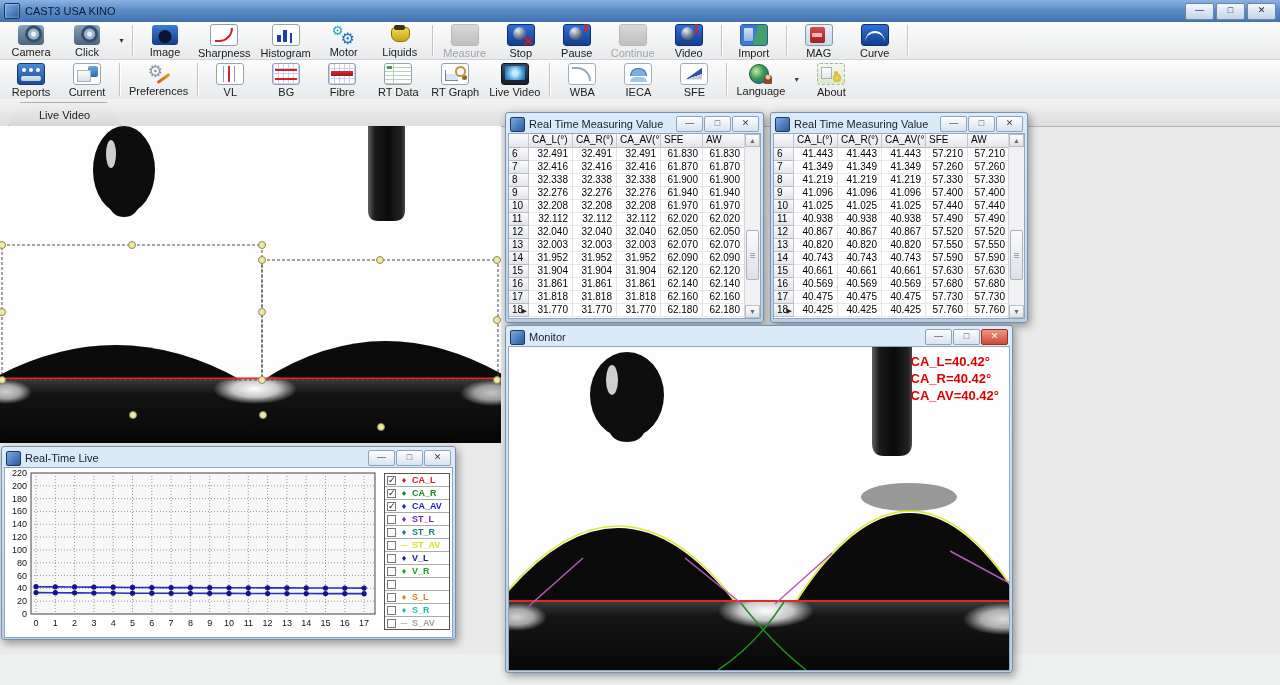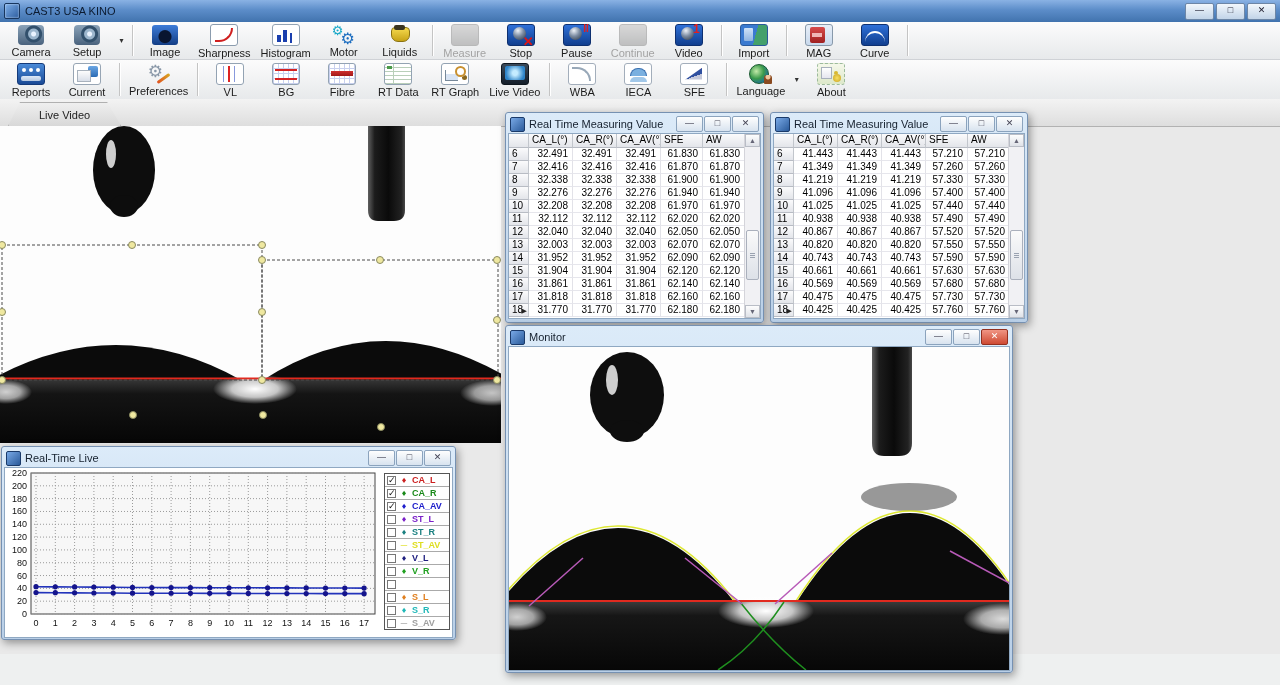--- a/index.html
+++ b/index.html
@@ -188,21 +188,21 @@
     </span>
   </div>
 
   <div class="toolbar" id="toolbar1">
       <div class="tbbtn">
         <span class="ico ico-camera"></span>
         <span class="tblabel">Camera</span>
       </div>
       <div class="tbbtn">
         <span class="ico ico-camera"></span>
-        <span class="tblabel">Setup</span>
+        <span class="tblabel">Click</span>
       </div>
       <div class="tbcaret">▾</div>
       <div class="tbsep"></div>
       <div class="tbbtn">
         <span class="ico ico-image"></span>
         <span class="tblabel">Image</span>
       </div>
       <div class="tbbtn">
         <span class="ico ico-sharpness"></span>
         <span class="tblabel">Sharpness</span>
@@ -651,20 +651,25 @@
     <div class="wtitle">
       <span class="wicon"></span>
       <span>Monitor</span>
       <span class="wbtns">
         <span class="wbtn">—</span>
         <span class="wbtn">□</span>
         <span class="wbtn red">✕</span>
       </span>
     </div>
     <div class="wbody">
+      <div class="readout right" id="mon-right">
+          <div>CA_L=40.42°</div>
+          <div>CA_R=40.42°</div>
+          <div>CA_AV=40.42°</div>
+        </div>
       <svg viewBox="0 0 502 323" width="502" height="323">
         <defs>
           <linearGradient id="ng2" x1="0" y1="0" x2="1" y2="0">
             <stop offset="0" stop-color="#606060"></stop>
               <stop offset="0.18" stop-color="#1c1c1c"></stop>
             <stop offset="0.55" stop-color="#0a0a0a"></stop>
               <stop offset="0.9" stop-color="#222"></stop>
               <stop offset="1" stop-color="#484848"></stop>
           </linearGradient>
           <linearGradient id="sub2" x1="0" y1="0" x2="0" y2="1">

